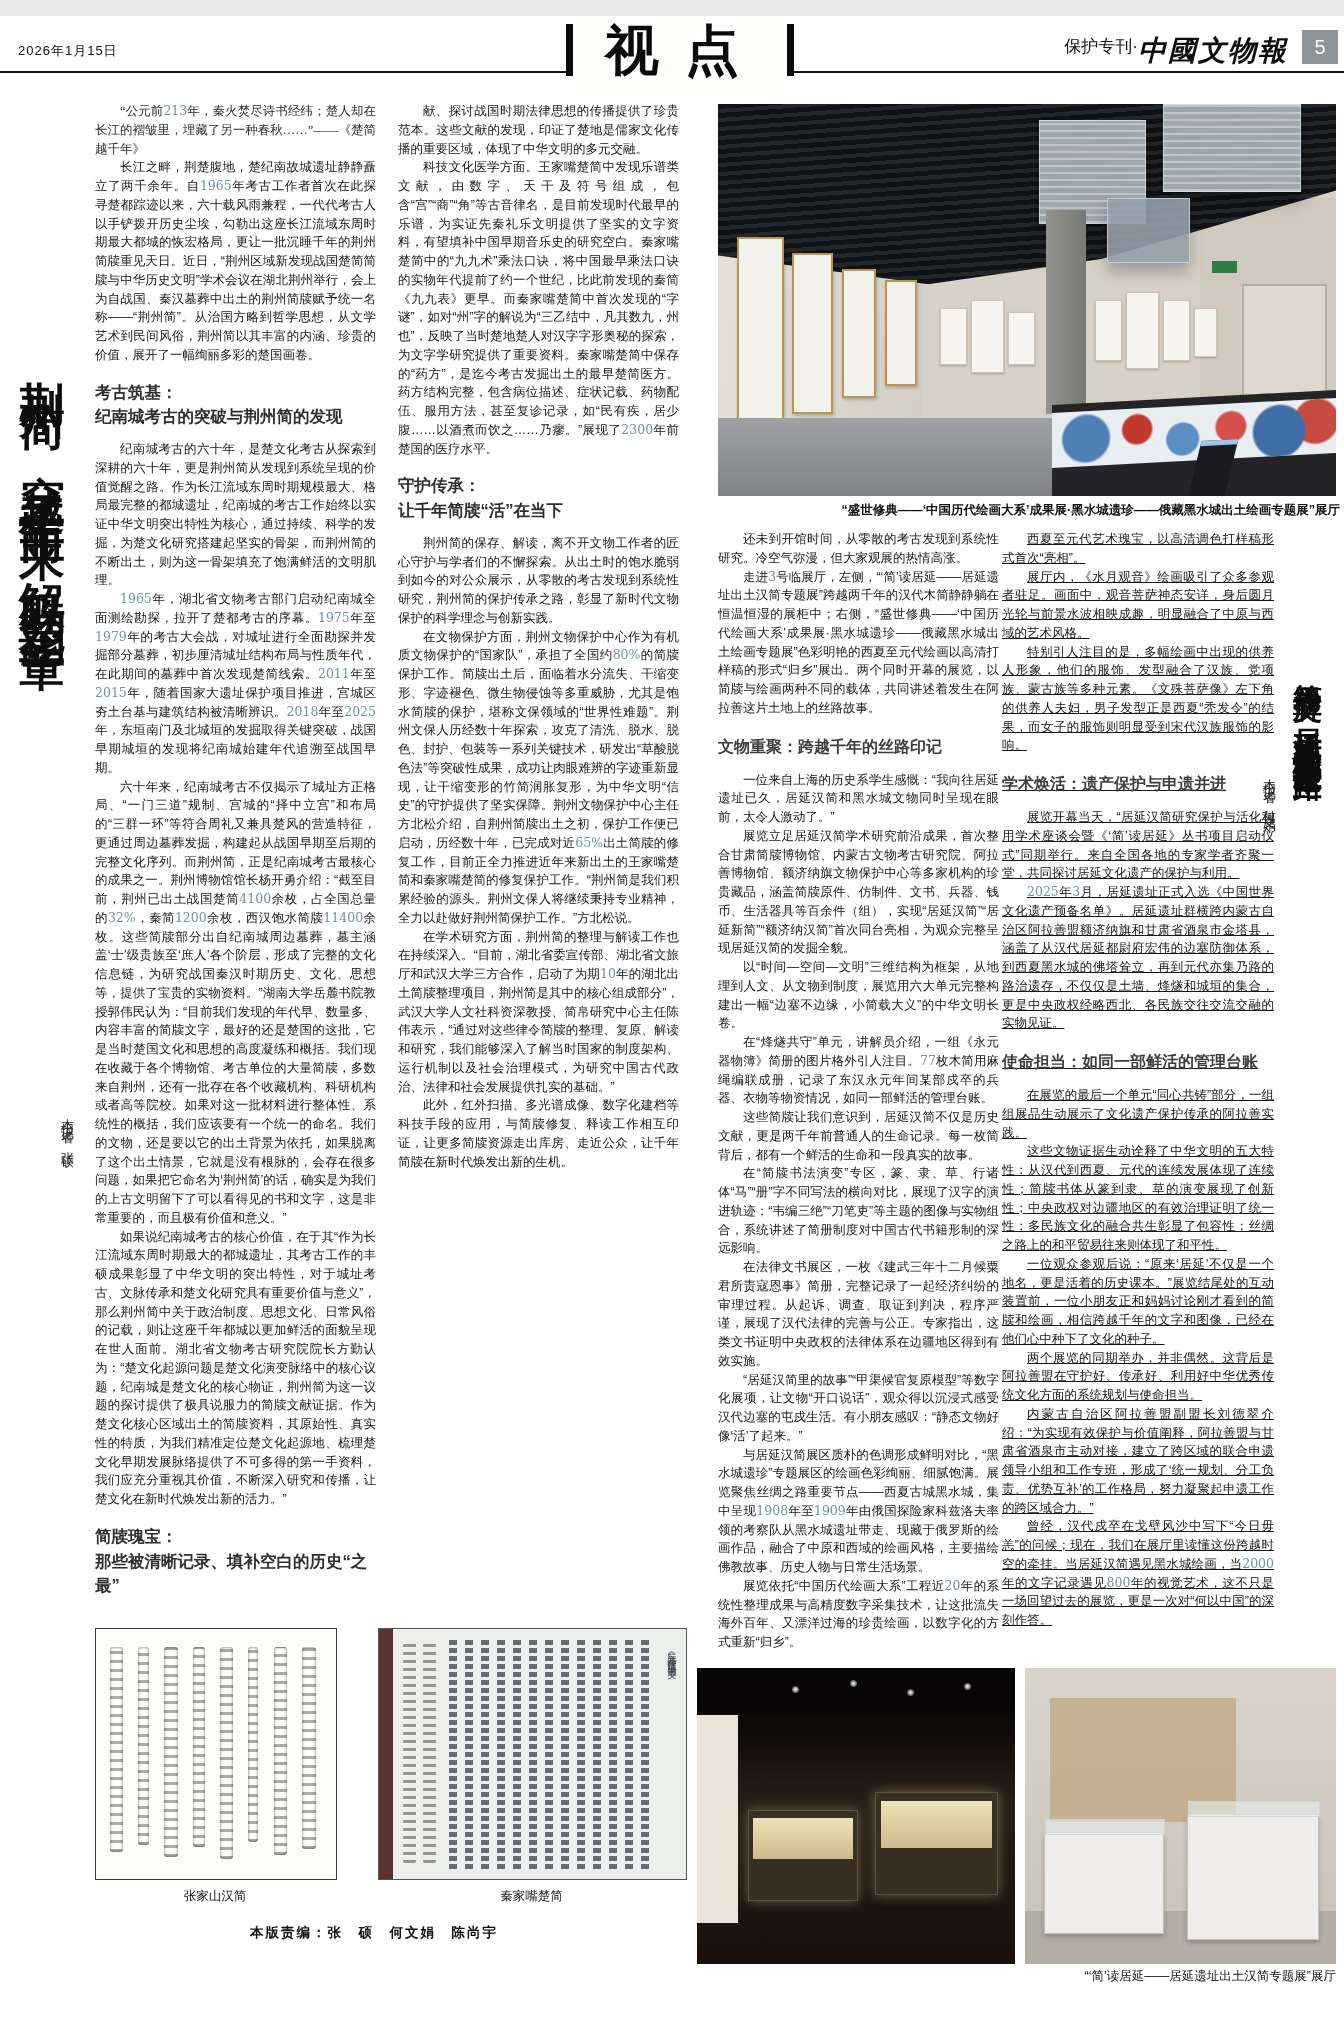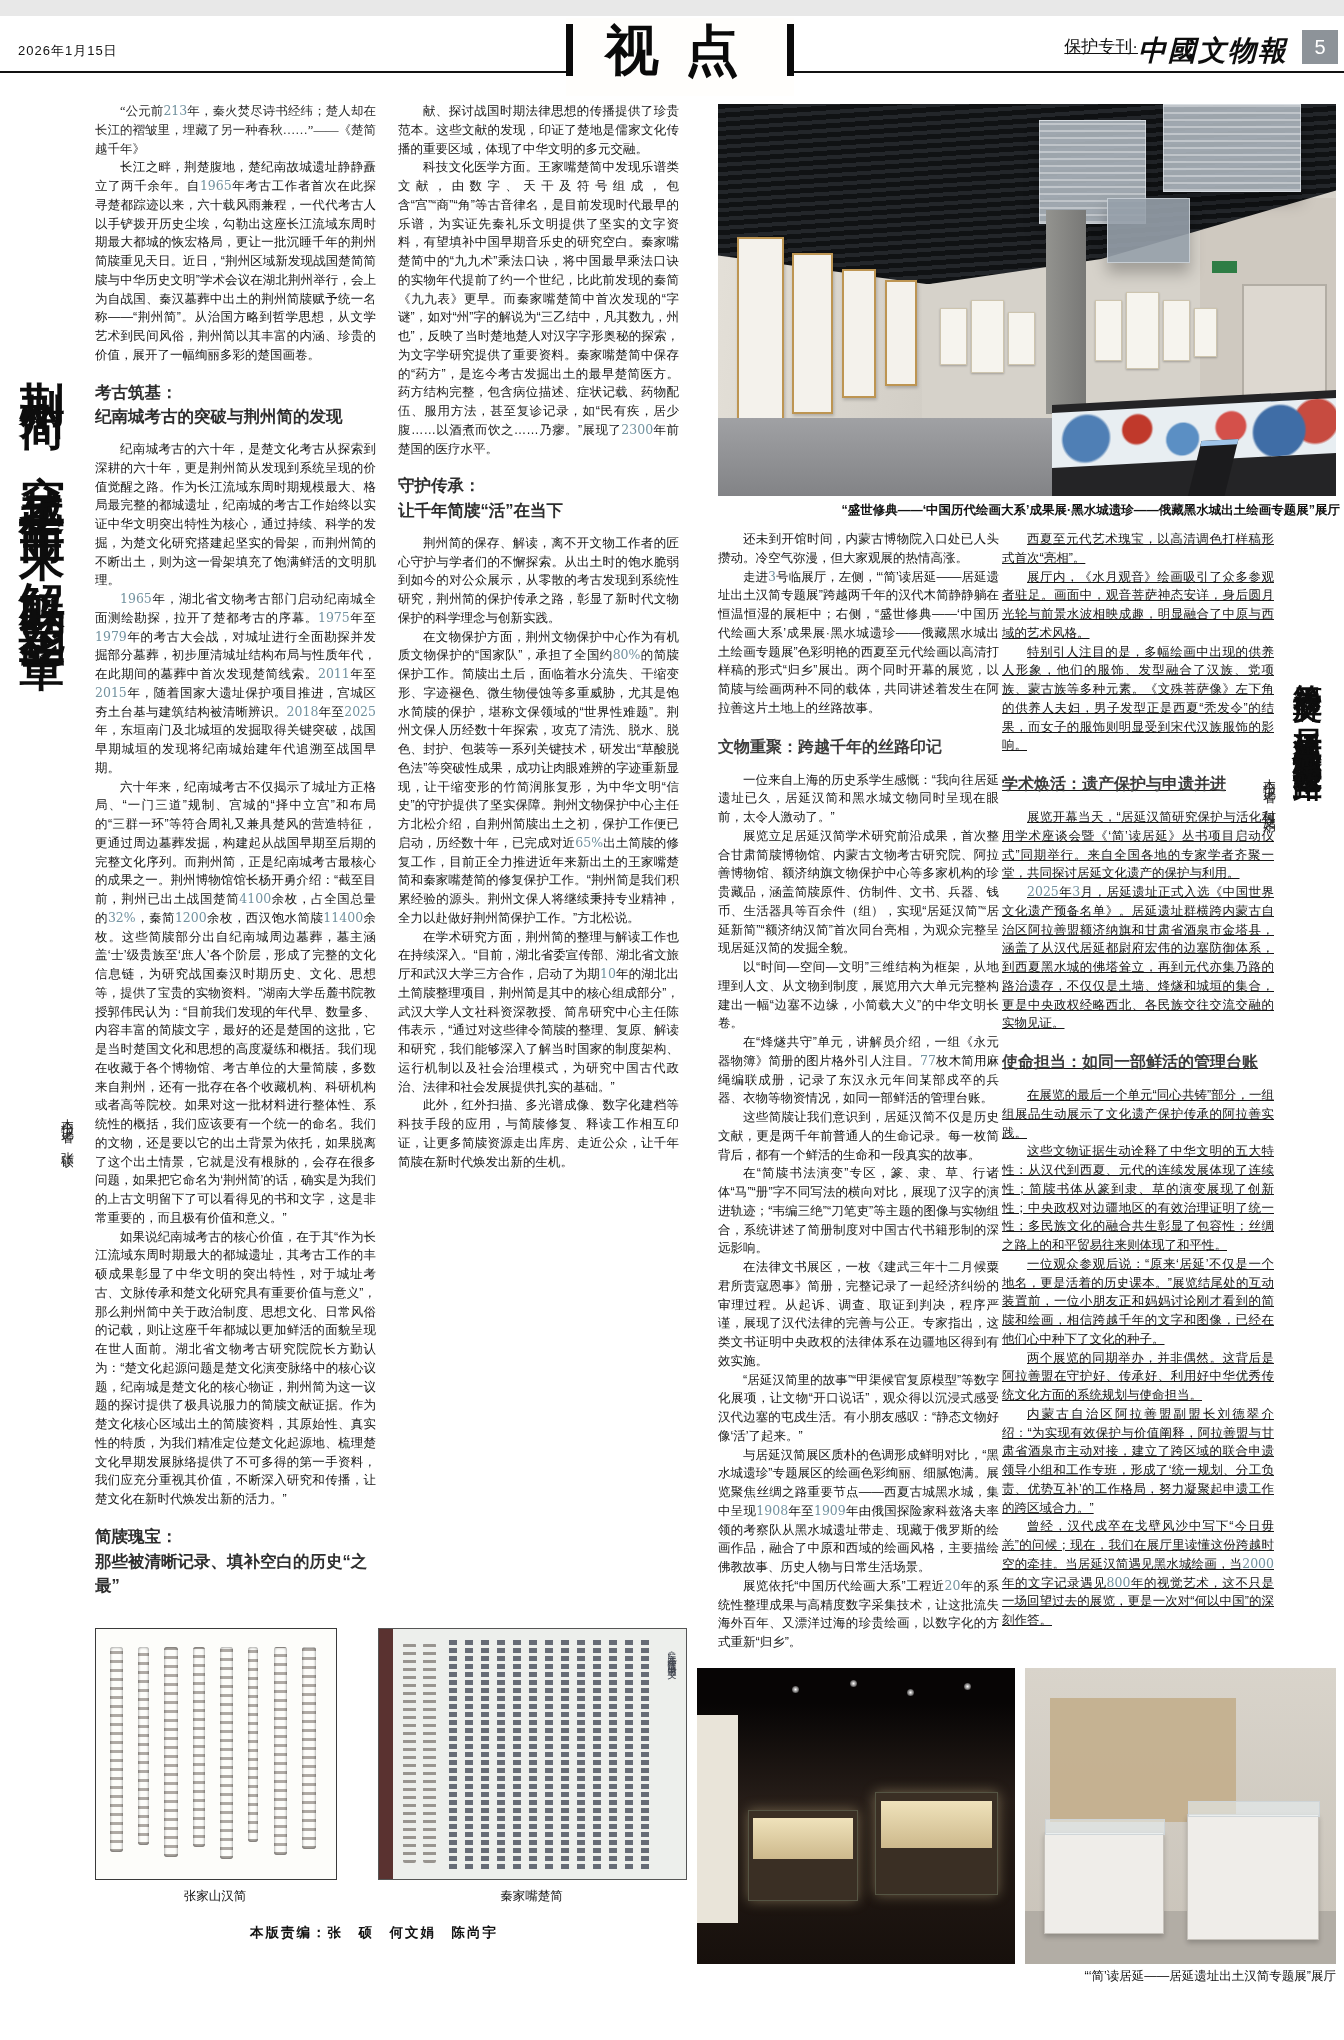--- a/index.html
+++ b/index.html
@@ -7,21 +7,21 @@
         font-family:"Liberation Sans",sans-serif;color:#1a1a1a;overflow:hidden;}
   
   .date{position:absolute;left:18px;top:26px;font-size:13px;letter-spacing:1px;color:#111;}
   .rule{position:absolute;left:0;top:55px;width:1344px;height:2px;background:#111;}
   .masthead{position:absolute;left:566px;top:2px;width:228px;height:78px;background:#fffefc;
             display:flex;align-items:flex-start;justify-content:space-between;z-index:3;}
   .mast-bar{width:7px;height:52px;background:#0a0a0a;margin-top:6px;}
   .mast-title{font-size:54px;font-weight:900;letter-spacing:26px;line-height:66px;
               font-family:"DejaVu Sans",sans-serif;color:#0a0a0a;white-space:nowrap;padding-left:10px;}
   .edition{position:absolute;right:56px;top:16px;white-space:nowrap;text-align:right;}
-  .edition-label{font-size:17px;color:#111;vertical-align:8px;text-decoration:underline;}
+  .edition-label{font-size:17px;color:#111;vertical-align:8px;}
   .paper-name{font-size:28px;font-weight:bold;font-style:italic;
               font-family:"Liberation Serif",serif;color:#0d0d0d;letter-spacing:2px;}
   .page-num{position:absolute;right:6px;top:14px;width:36px;height:34px;background:#8d9399;
             color:#fff;font-size:20px;display:flex;align-items:center;justify-content:center;}
   
   .vtitle-left{position:absolute;left:10px;top:328px;height:1460px;writing-mode:vertical-rl;
                font-family:"Liberation Serif",serif;font-weight:700;font-size:46px;color:#0d0d0d;
                letter-spacing:12px;line-height:64px;}
   .vtitle-left .t2{margin-top:36px;}
   .vbyline-left{position:absolute;left:58px;top:1092px;writing-mode:vertical-rl;
@@ -178,21 +178,21 @@
     <div class="exit"></div>
     <div class="floor"></div>
     <div class="table">
       <div class="scroll"></div>
       <div class="kiosk"></div>
     </div>
   </div>
   <div id="topCaption" class="caption">“盛世修典——‘中国历代绘画大系’成果展·黑水城遗珍——俄藏黑水城出土绘画专题展”展厅</div>
 
   <div id="colC" class="col col-r">
-      <div class="para">还未到开馆时间，内蒙古博物院入口处已人头攒动。冷空气弥漫，但大家观展的热情高涨。</div>
+      <div class="para">还未到开馆时间，从零散的考古发现到系统性研究。冷空气弥漫，但大家观展的热情高涨。</div>
       <div class="para">走进<span class="num">3</span>号临展厅，左侧，“‘简’读居延——居延遗址出土汉简专题展”跨越两千年的汉代木简静静躺在恒温恒湿的展柜中；右侧，“盛世修典——‘中国历代绘画大系’成果展·黑水城遗珍——俄藏黑水城出土绘画专题展”色彩明艳的西夏至元代绘画以高清打样稿的形式“归乡”展出。两个同时开幕的展览，以简牍与绘画两种不同的载体，共同讲述着发生在阿拉善这片土地上的丝路故事。</div>
       <div class="subhead">文物重聚：跨越千年的丝路印记</div>
       <div class="para">一位来自上海的历史系学生感慨：“我向往居延遗址已久，居延汉简和黑水城文物同时呈现在眼前，太令人激动了。”</div>
       <div class="para">展览立足居延汉简学术研究前沿成果，首次整合甘肃简牍博物馆、内蒙古文物考古研究院、阿拉善博物馆、额济纳旗文物保护中心等多家机构的珍贵藏品，涵盖简牍原件、仿制件、文书、兵器、钱币、生活器具等百余件（组），实现“居延汉简”“居延新简”“额济纳汉简”首次同台亮相，为观众完整呈现居延汉简的发掘全貌。</div>
       <div class="para">以“时间—空间—文明”三维结构为框架，从地理到人文、从文物到制度，展览用六大单元完整构建出一幅“边塞不边缘，小简载大义”的中华文明长卷。</div>
       <div class="para">在“烽燧共守”单元，讲解员介绍，一组《永元器物簿》简册的图片格外引人注目。<span class="num">77</span>枚木简用麻绳编联成册，记录了东汉永元年间某部戍卒的兵器、衣物等物资情况，如同一部鲜活的管理台账。</div>
       <div class="para">这些简牍让我们意识到，居延汉简不仅是历史文献，更是两千年前普通人的生命记录。每一枚简背后，都有一个鲜活的生命和一段真实的故事。</div>
       <div class="para">在“简牍书法演变”专区，篆、隶、草、行诸体“马”“册”字不同写法的横向对比，展现了汉字的演进轨迹；“韦编三绝”“刀笔吏”等主题的图像与实物组合，系统讲述了简册制度对中国古代书籍形制的深远影响。</div>
       <div class="para">在法律文书展区，一枚《建武三年十二月候粟君所责寇恩事》简册，完整记录了一起经济纠纷的审理过程。从起诉、调查、取证到判决，程序严谨，展现了汉代法律的完善与公正。专家指出，这类文书证明中央政权的法律体系在边疆地区得到有效实施。</div>
       <div class="para">“居延汉简里的故事”“甲渠候官复原模型”等数字化展项，让文物“开口说话”，观众得以沉浸式感受汉代边塞的屯戍生活。有小朋友感叹：“静态文物好像‘活’了起来。”</div>

